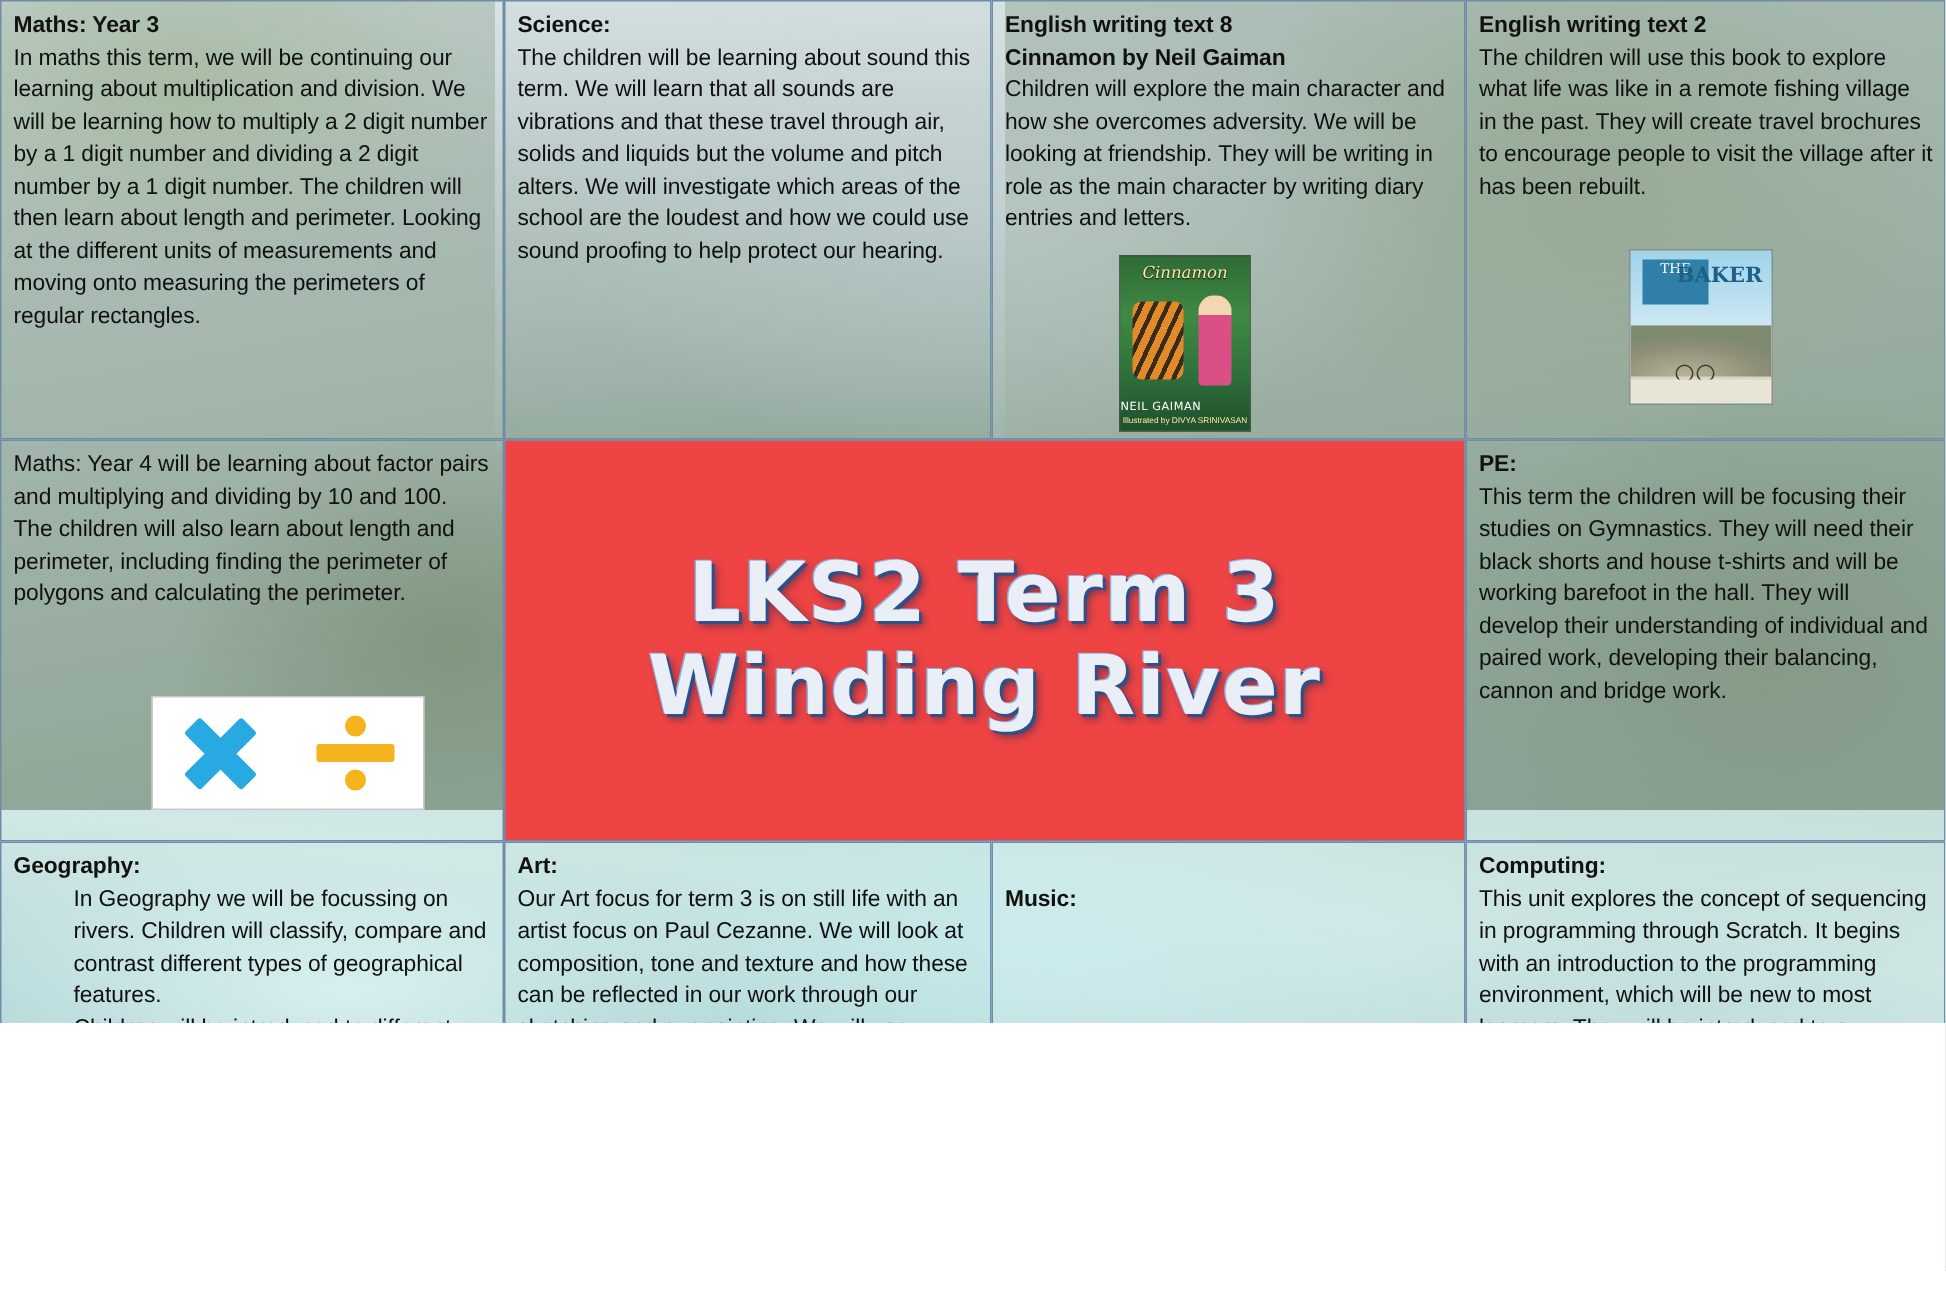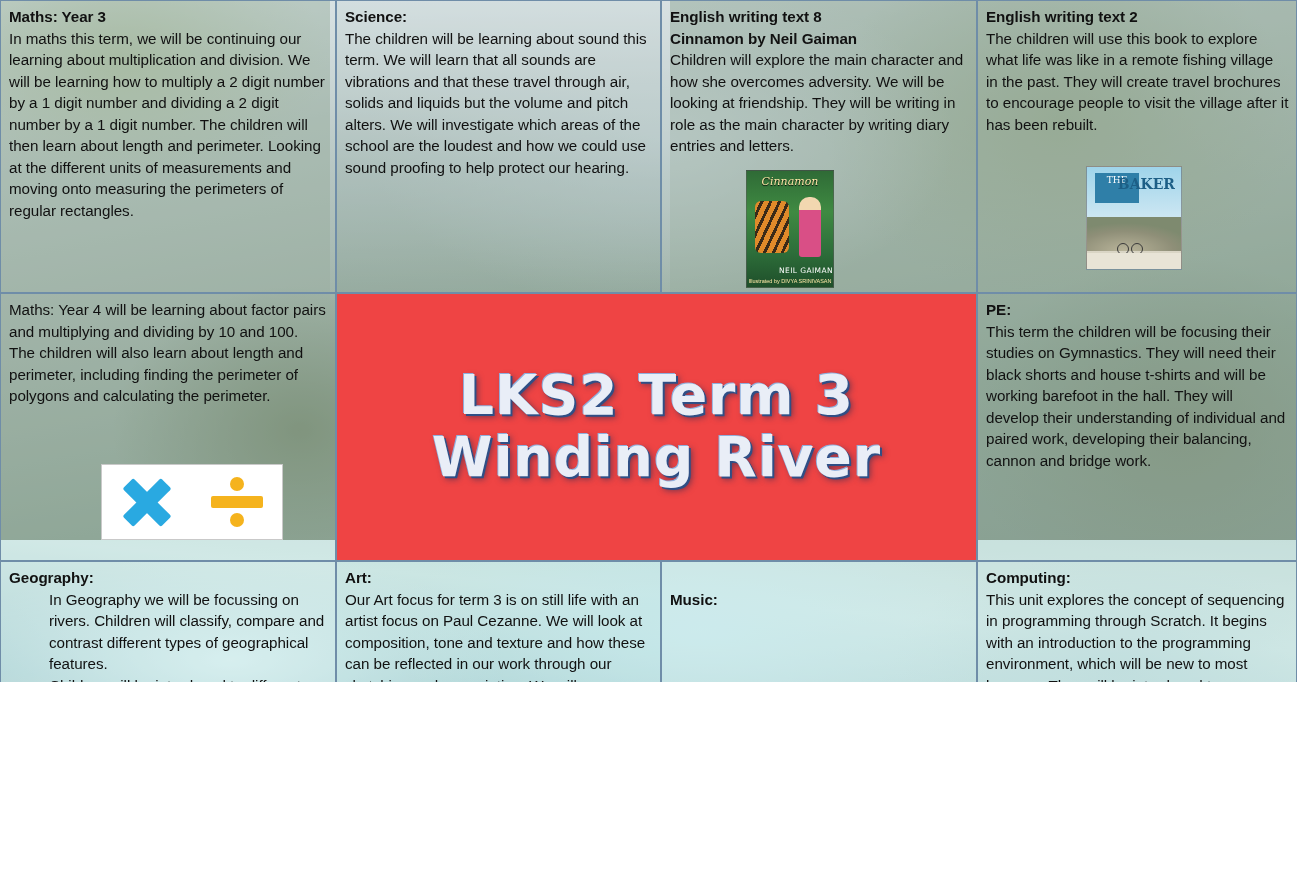--- a/index.html
+++ b/index.html
@@ -149,21 +149,21 @@
     background: repeating-linear-gradient(115deg, #e08a2a 0 5px, #3a2a18 5px 8px);
   }
   .pic-cinnamon .bk-girl {
     position: absolute; right: 12px; top: 26px;
     width: 22px; height: 60px;
     border-radius: 10px 10px 3px 3px;
     background: linear-gradient(180deg, #f2d7b0 0 22%, #d94f86 22% 100%);
   }
   .pic-cinnamon .bk-author {
     position: absolute; bottom: 12px; left: 0; right: 0;
-    text-align: right;
+    text-align: left;
     font-family: "DejaVu Sans", sans-serif;
     font-size: 7.5px;
     letter-spacing: 0.4px;
     color: #fff;
   }
   .pic-cinnamon .bk-sub {
     position: absolute; bottom: 3px; left: 0; right: 0;
     text-align: center;
     font-size: 5.5px;
     color: #ffe9a8;

